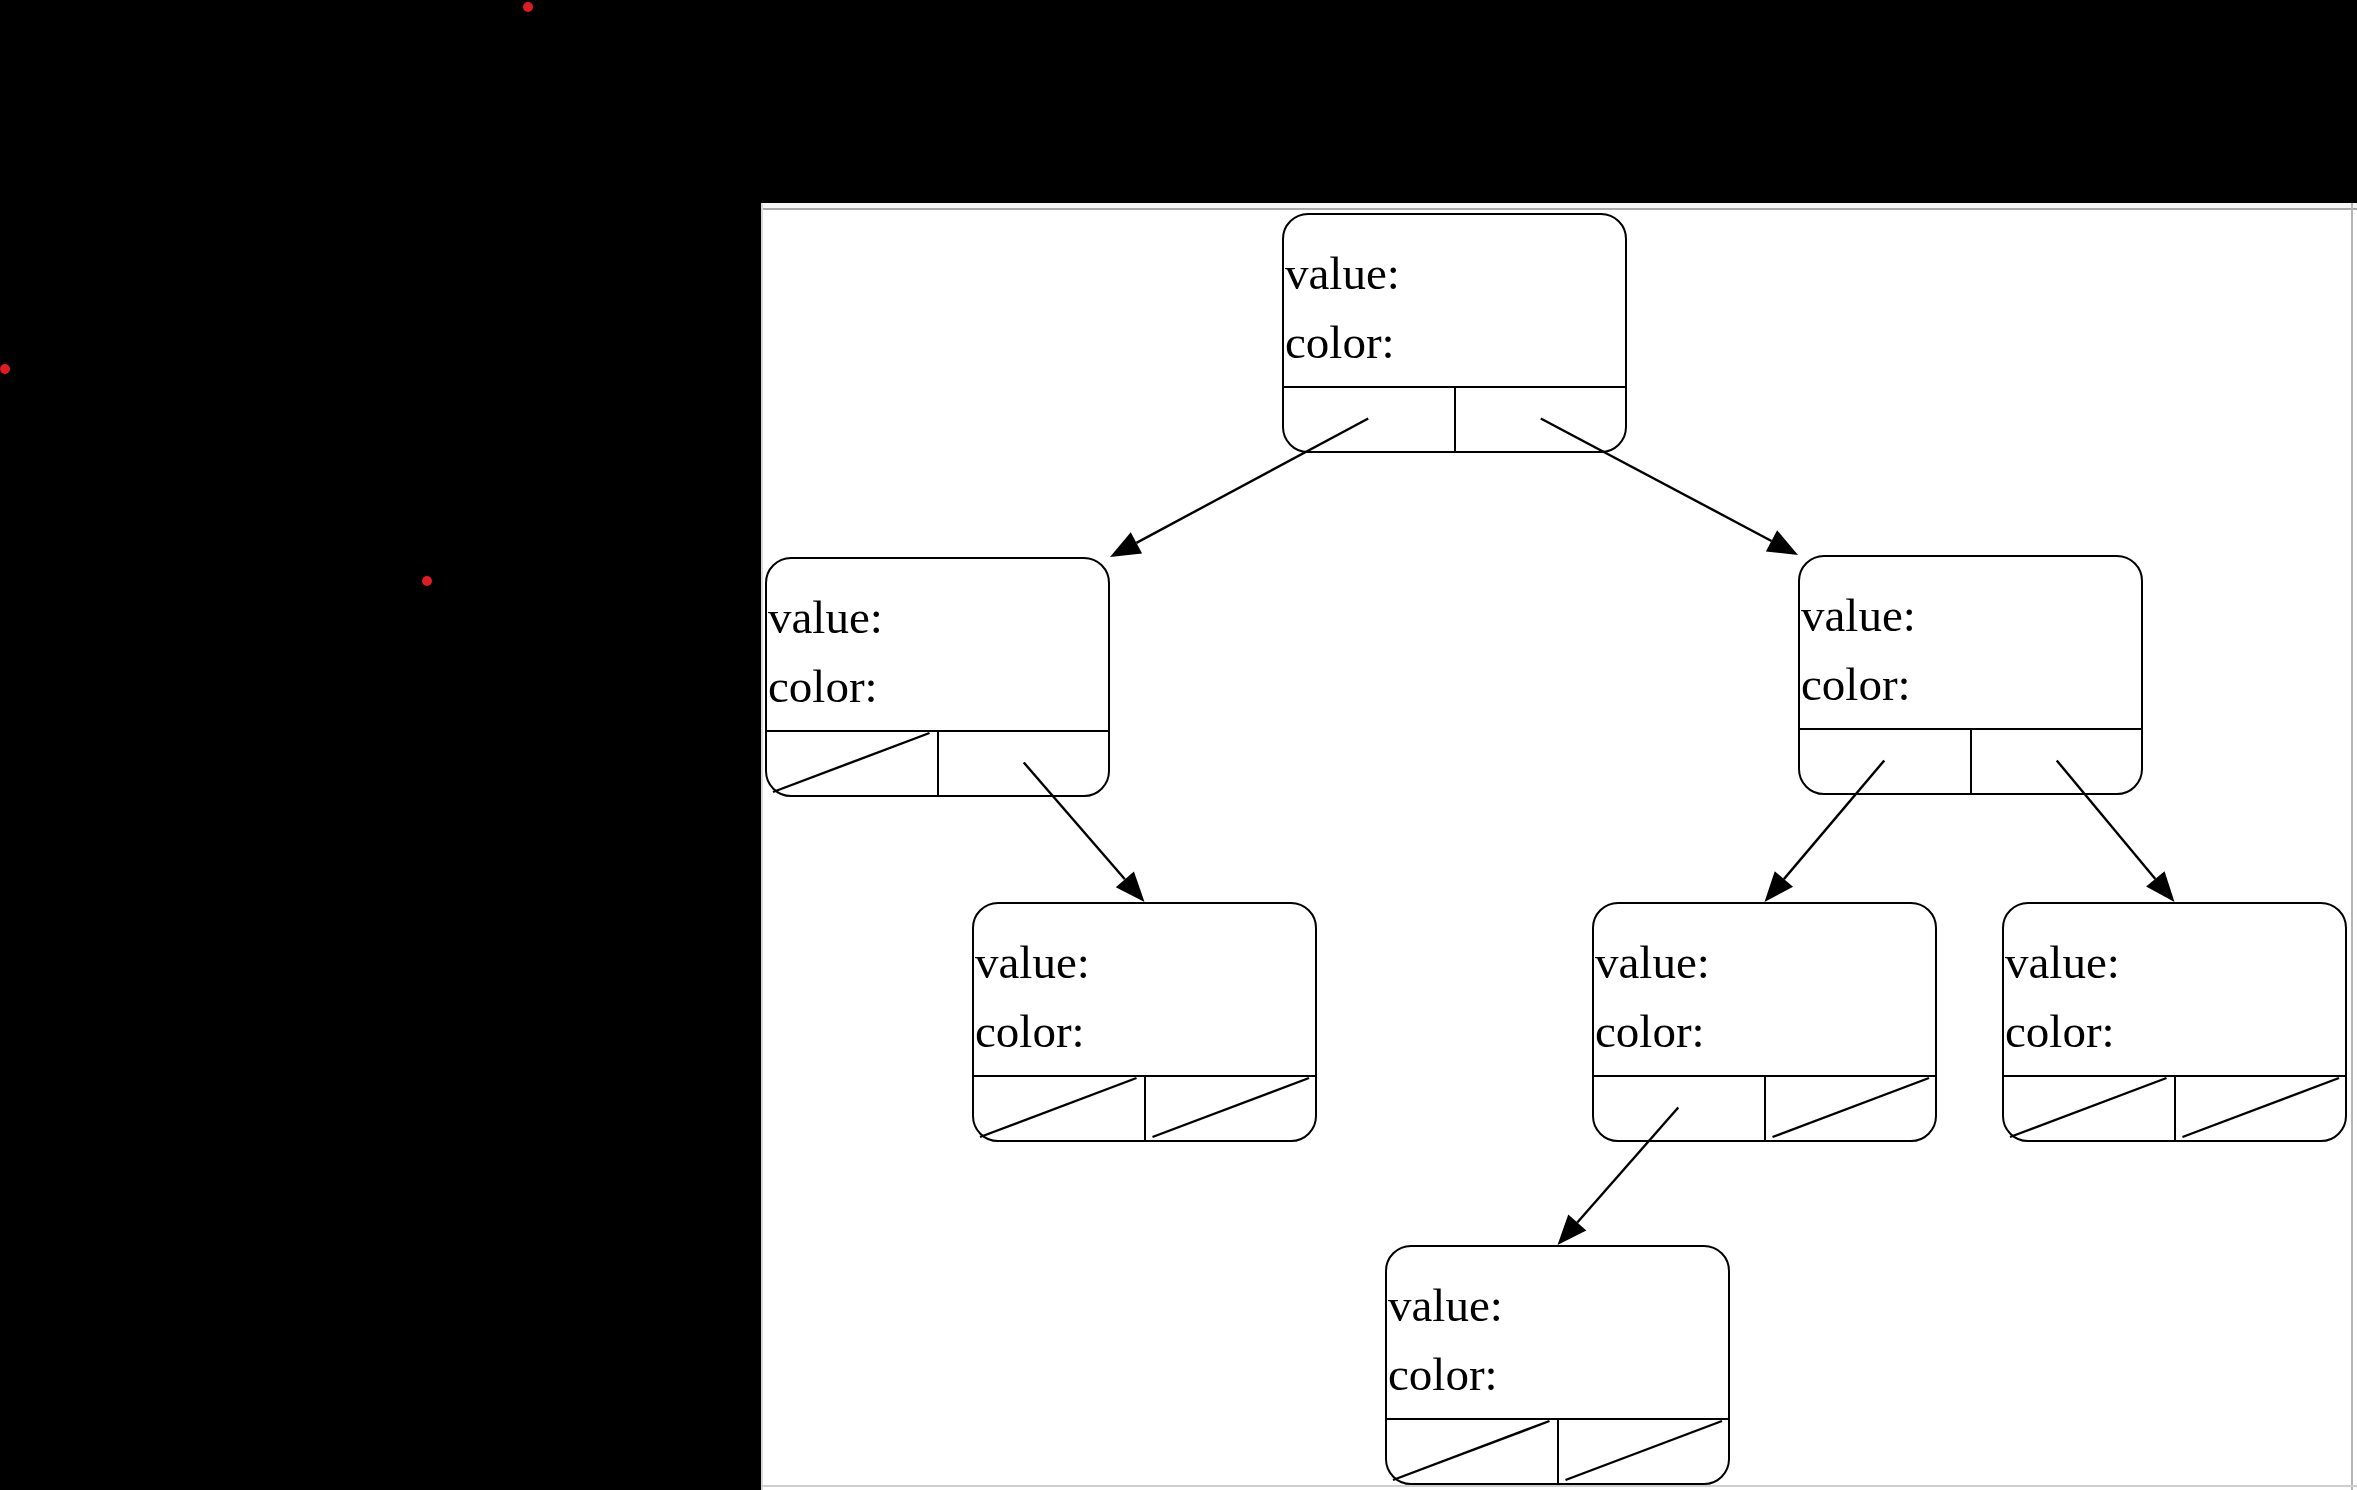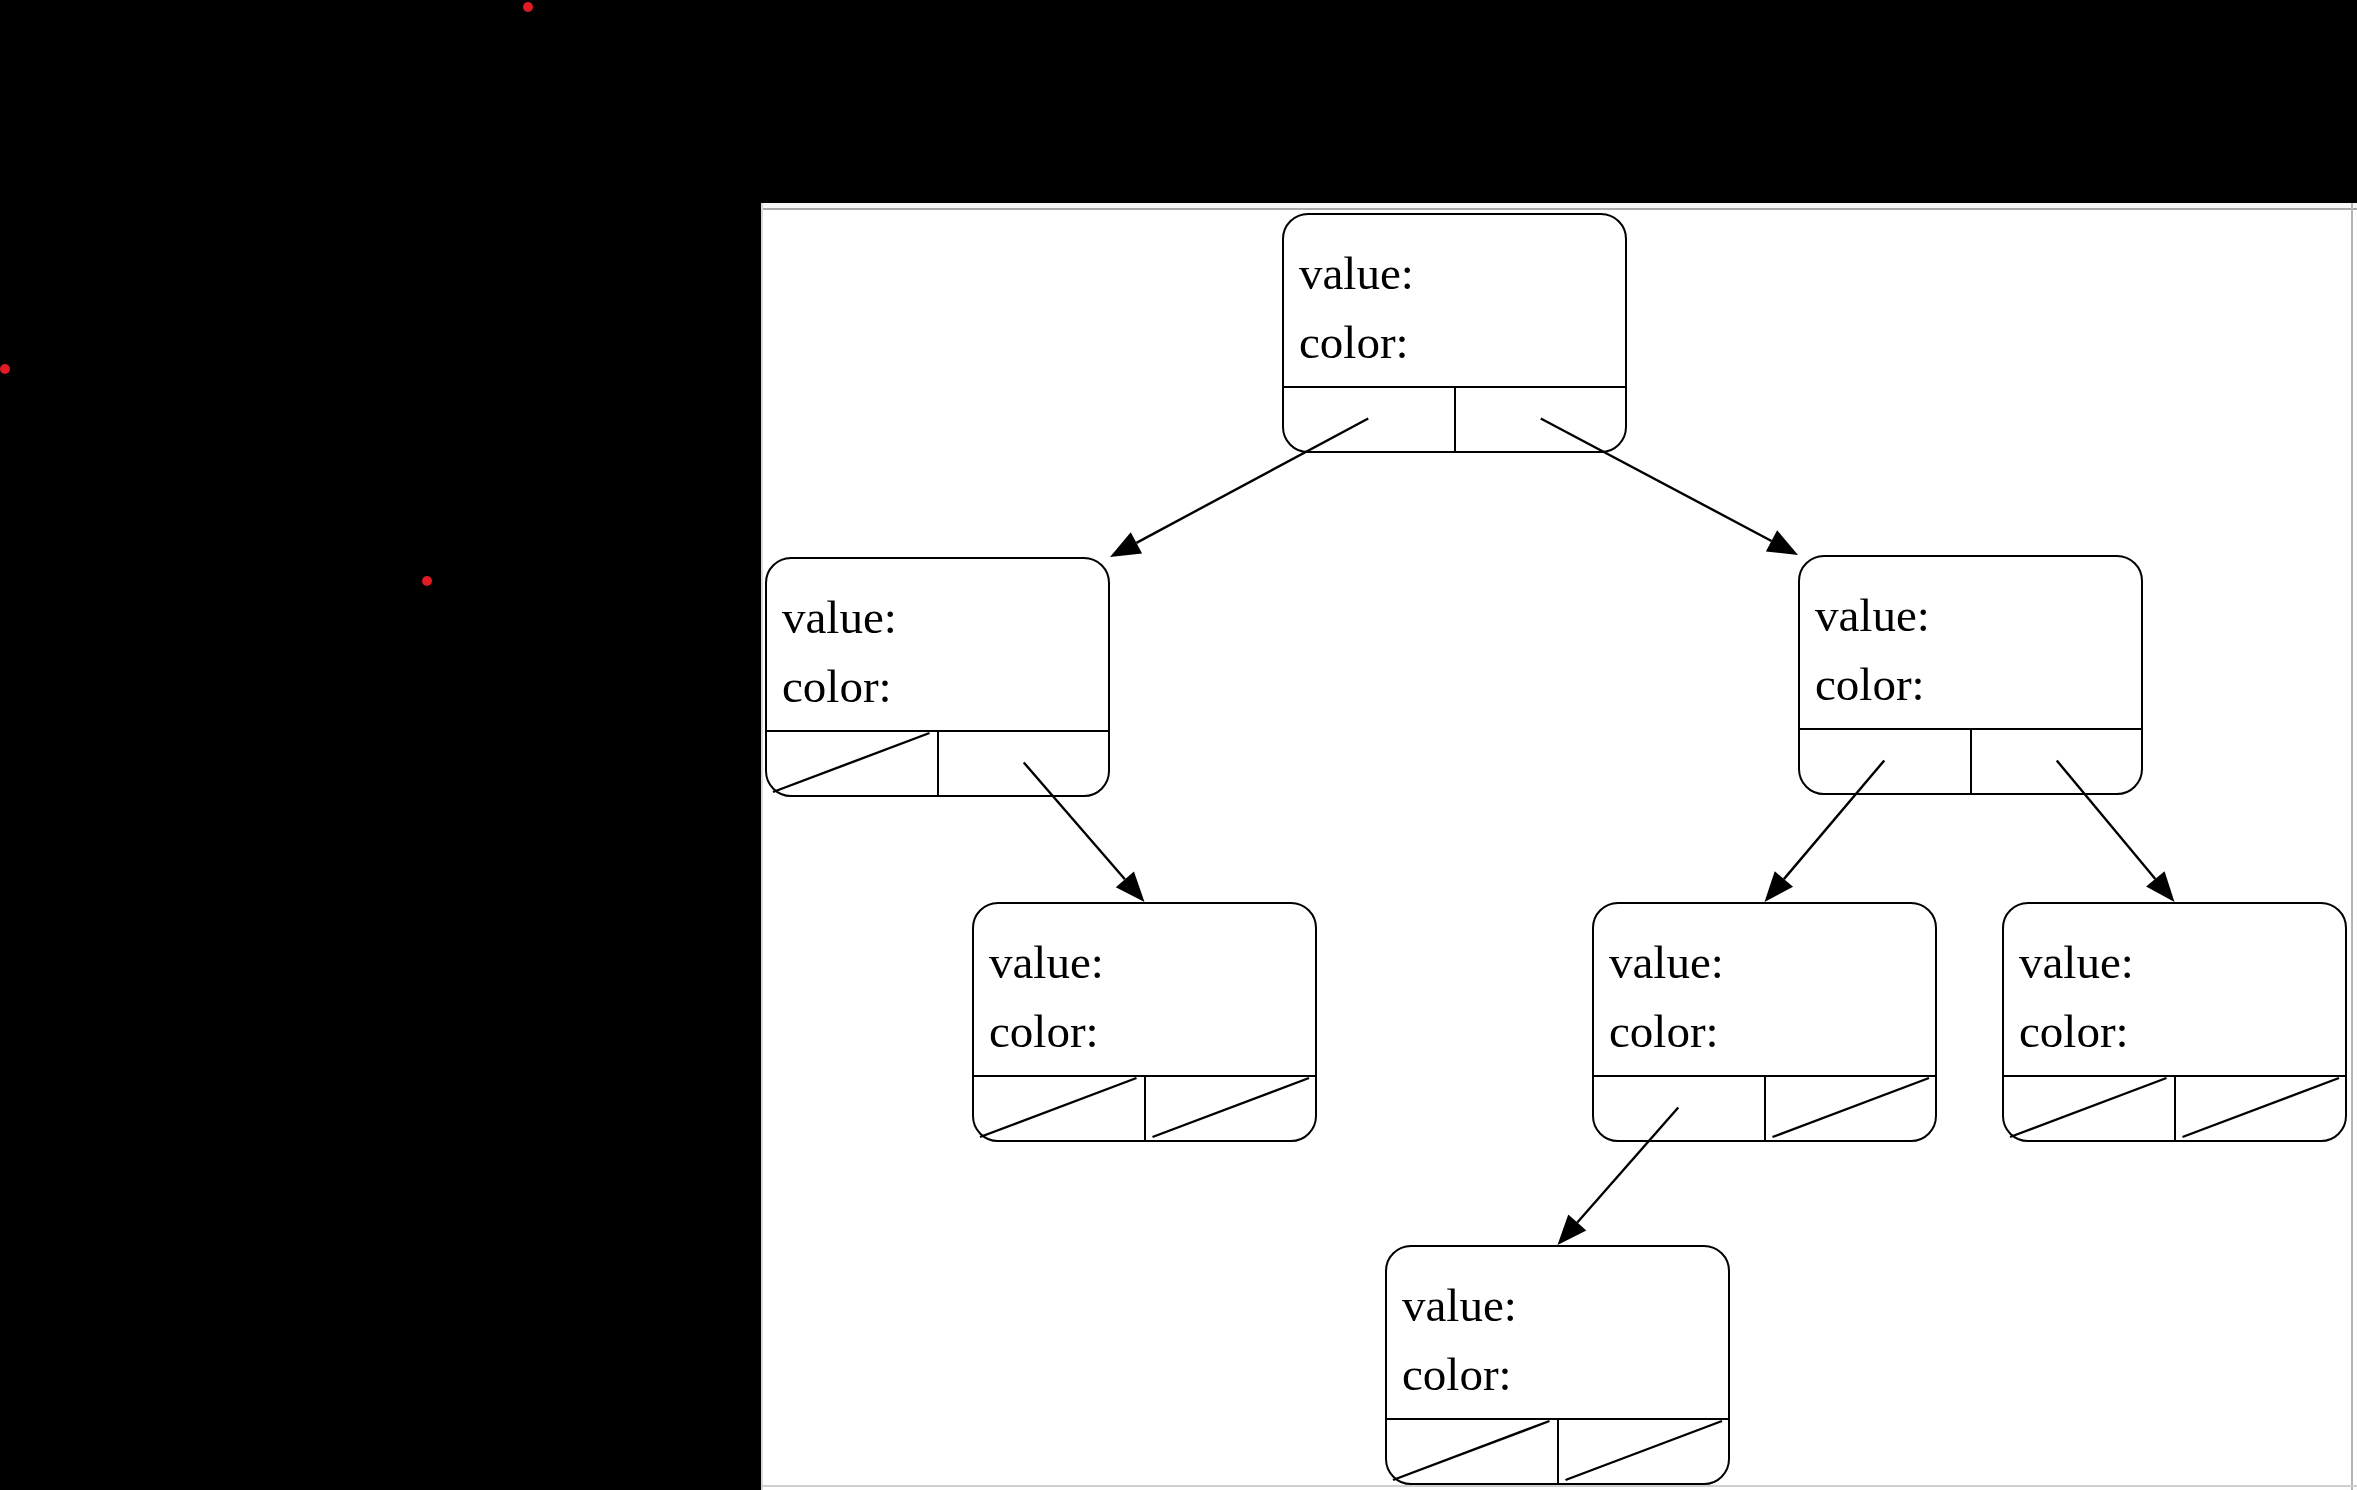--- a/index.html
+++ b/index.html
@@ -48,21 +48,21 @@
     position: absolute;
     box-sizing: border-box;
     border: 2.5px solid #000000;
     border-radius: 26px;
     background: transparent;
     display: flex;
     flex-direction: column;
   }
   .node-body {
     box-sizing: border-box;
-    padding: 24px 0 0 15px;
+    padding: 24px 0 0 1px;
     font-size: 47px;
     line-height: 69px;
     color: #000000;
     flex: 0 0 auto;
   }
   .node-cells {
     box-sizing: border-box;
     border-top: 2.5px solid #000000;
     display: flex;
     flex: 1 1 auto;

